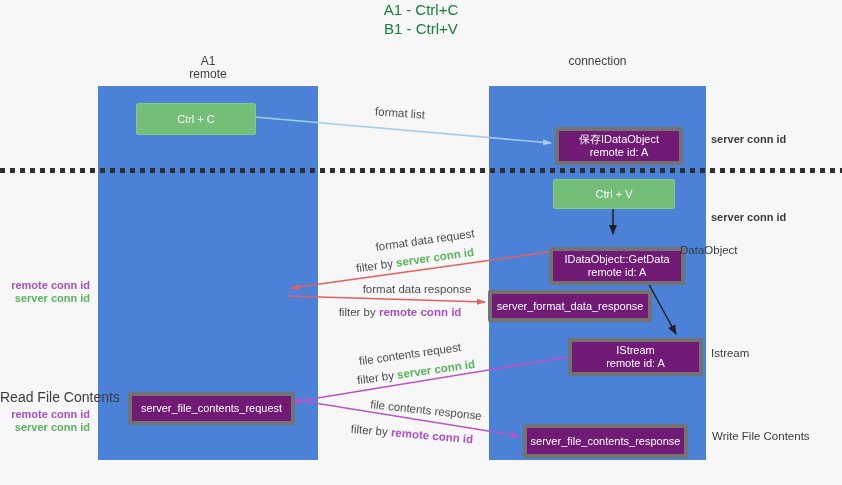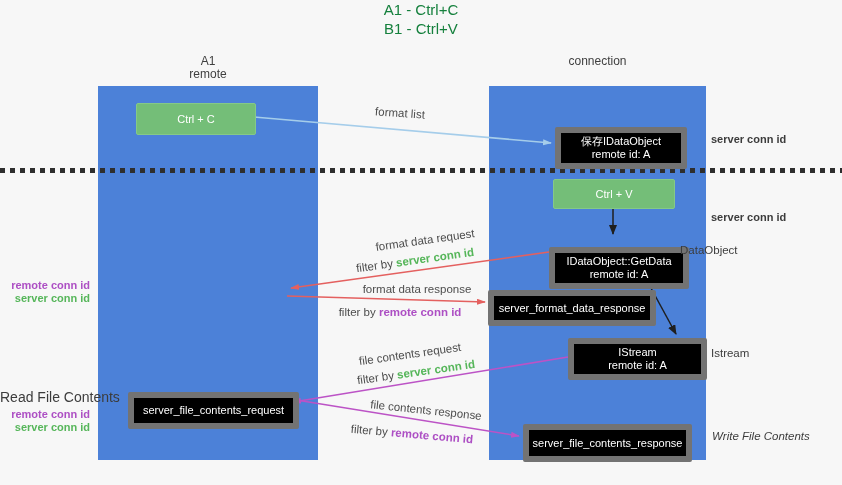--- a/index.html
+++ b/index.html
@@ -25,21 +25,21 @@
     background:repeating-linear-gradient(to right,#2e2e2e 0 5px,transparent 5px 10px);
     z-index:3;
   }
   .svg-overlay{left:0;top:0;z-index:4;pointer-events:none;}
   .node{
     z-index:5;color:#ffffff;text-align:center;border-radius:2px;
     display:flex;flex-direction:column;justify-content:center;
     font-size:11px;line-height:13px;white-space:nowrap;
   }
   .node.green{background:#74be78;border:1px solid #85c987;}
-  .node.orange{background:#000000;border:6px solid #737373;}
+  .node.orange{background:#701a75;border:4px solid #737373;}
   .arrow-label{
     z-index:6;white-space:nowrap;font-size:11.5px;color:#4d4d4d;
     transform:translate(-50%,-50%);
   }
   .rot-n8{transform:translate(-50%,-50%) rotate(-8deg);}
   .rot-p4{transform:translate(-50%,-50%) rotate(4deg);}
   .rot-p6{transform:translate(-50%,-50%) rotate(6deg);}
   .rot-p5{transform:translate(-50%,-50%) rotate(5deg);}
   .green-t{color:#56b65a;font-weight:bold;}
   .purple-t{color:#ad4fc4;font-weight:bold;}
@@ -146,21 +146,21 @@
   <div class="abs arrow-label rot-p6" style="left:426px;top:410px;">file contents response</div>
   <div class="abs arrow-label rot-p5" style="left:412px;top:434px;">
     <span>filter by</span>
     <span class="purple-t">remote conn id</span>
   </div>
 
   <div class="abs side-label green-t" style="left:711px;top:133px;">server conn id</div>
   <div class="abs side-label green-t" style="left:711px;top:211px;">server conn id</div>
   <div class="abs side-label" style="left:680px;top:244px;">DataObject</div>
   <div class="abs side-label" style="left:711px;top:347px;">Istream</div>
-  <div class="abs side-label" style="left:712px;top:430px;font-style:italic;">Write File Contents</div>
+  <div class="abs side-label" style="left:712px;top:430px;">Write File Contents</div>
 
   <div class="abs left-group" style="top:279px;">
     <div class="purple-t">remote conn id</div>
     <div class="green-t">server conn id</div>
   </div>
   <div class="abs left-group" style="top:391px;">
     <div class="dark">Read File Contents</div>
     <div class="purple-t" style="margin-top:4px;">remote conn id</div>
     <div class="green-t">server conn id</div>
   </div>

